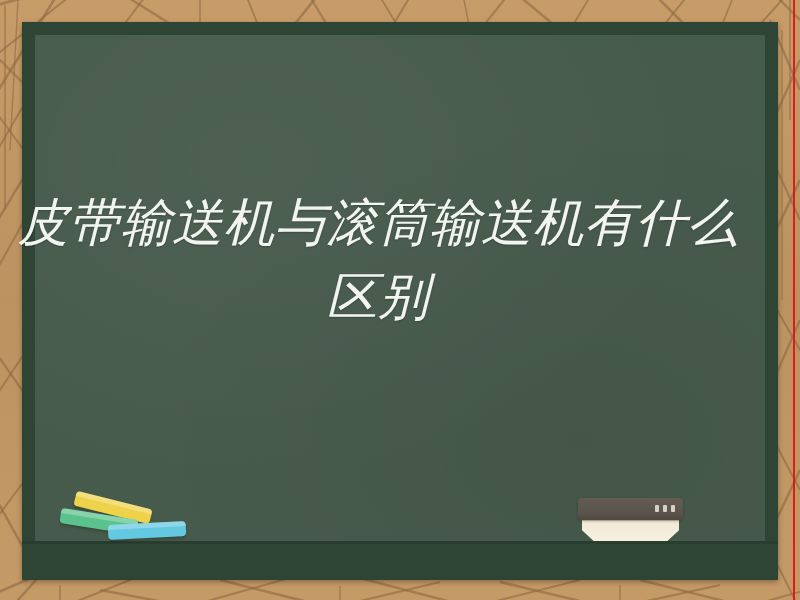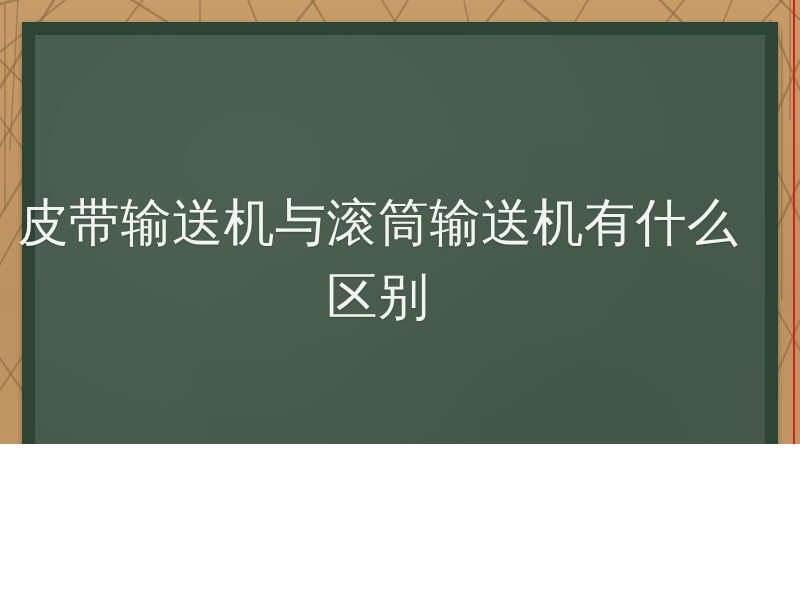--- a/index.html
+++ b/index.html
@@ -3,23 +3,24 @@
 <meta charset="utf-8">
 <style>
   html, body {
     margin: 0;
     padding: 0;
     background: #ffffff;
   }
   #stage {
     position: relative;
     width: 800px;
-    height: 444px;
+    height: 600px;
     overflow: hidden;
     font-family: "Liberation Serif", "DejaVu Serif", serif;
+    font-style: italic;
   }
 
   
   .wood-bg {
     position: absolute;
     inset: 0;
     background: #be9462;
   }
   .wood-grain {
     position: absolute;

